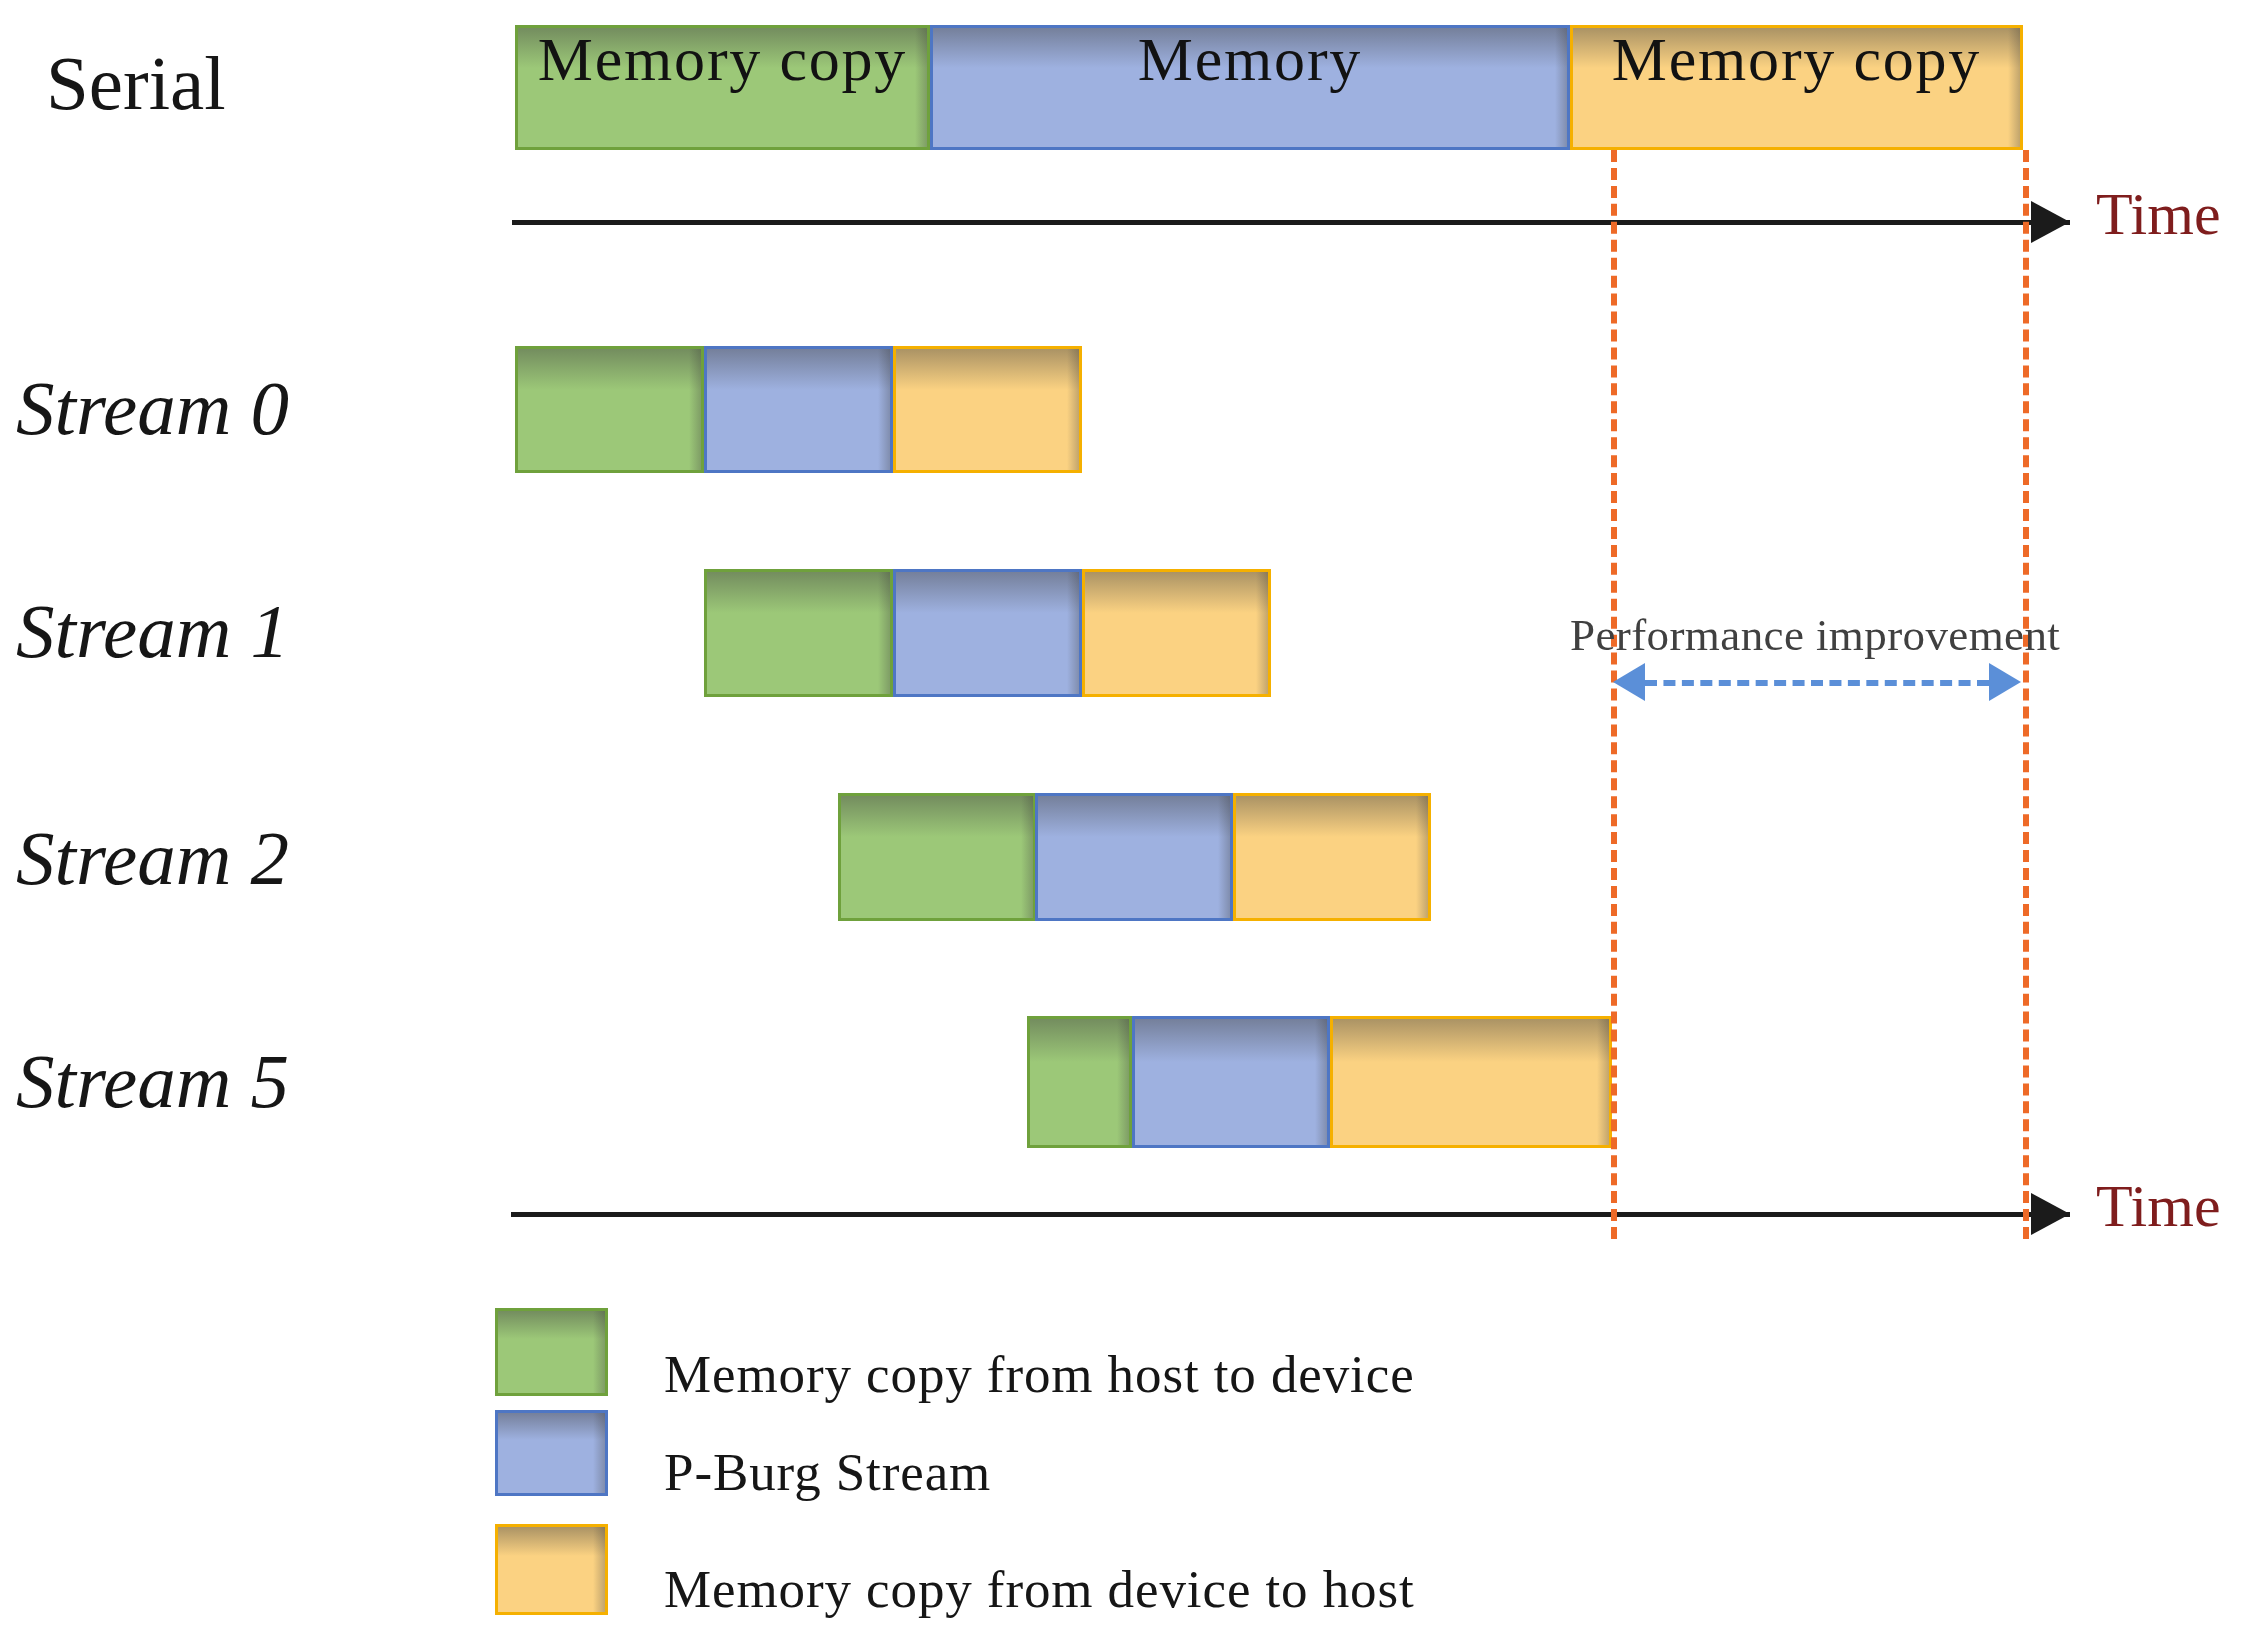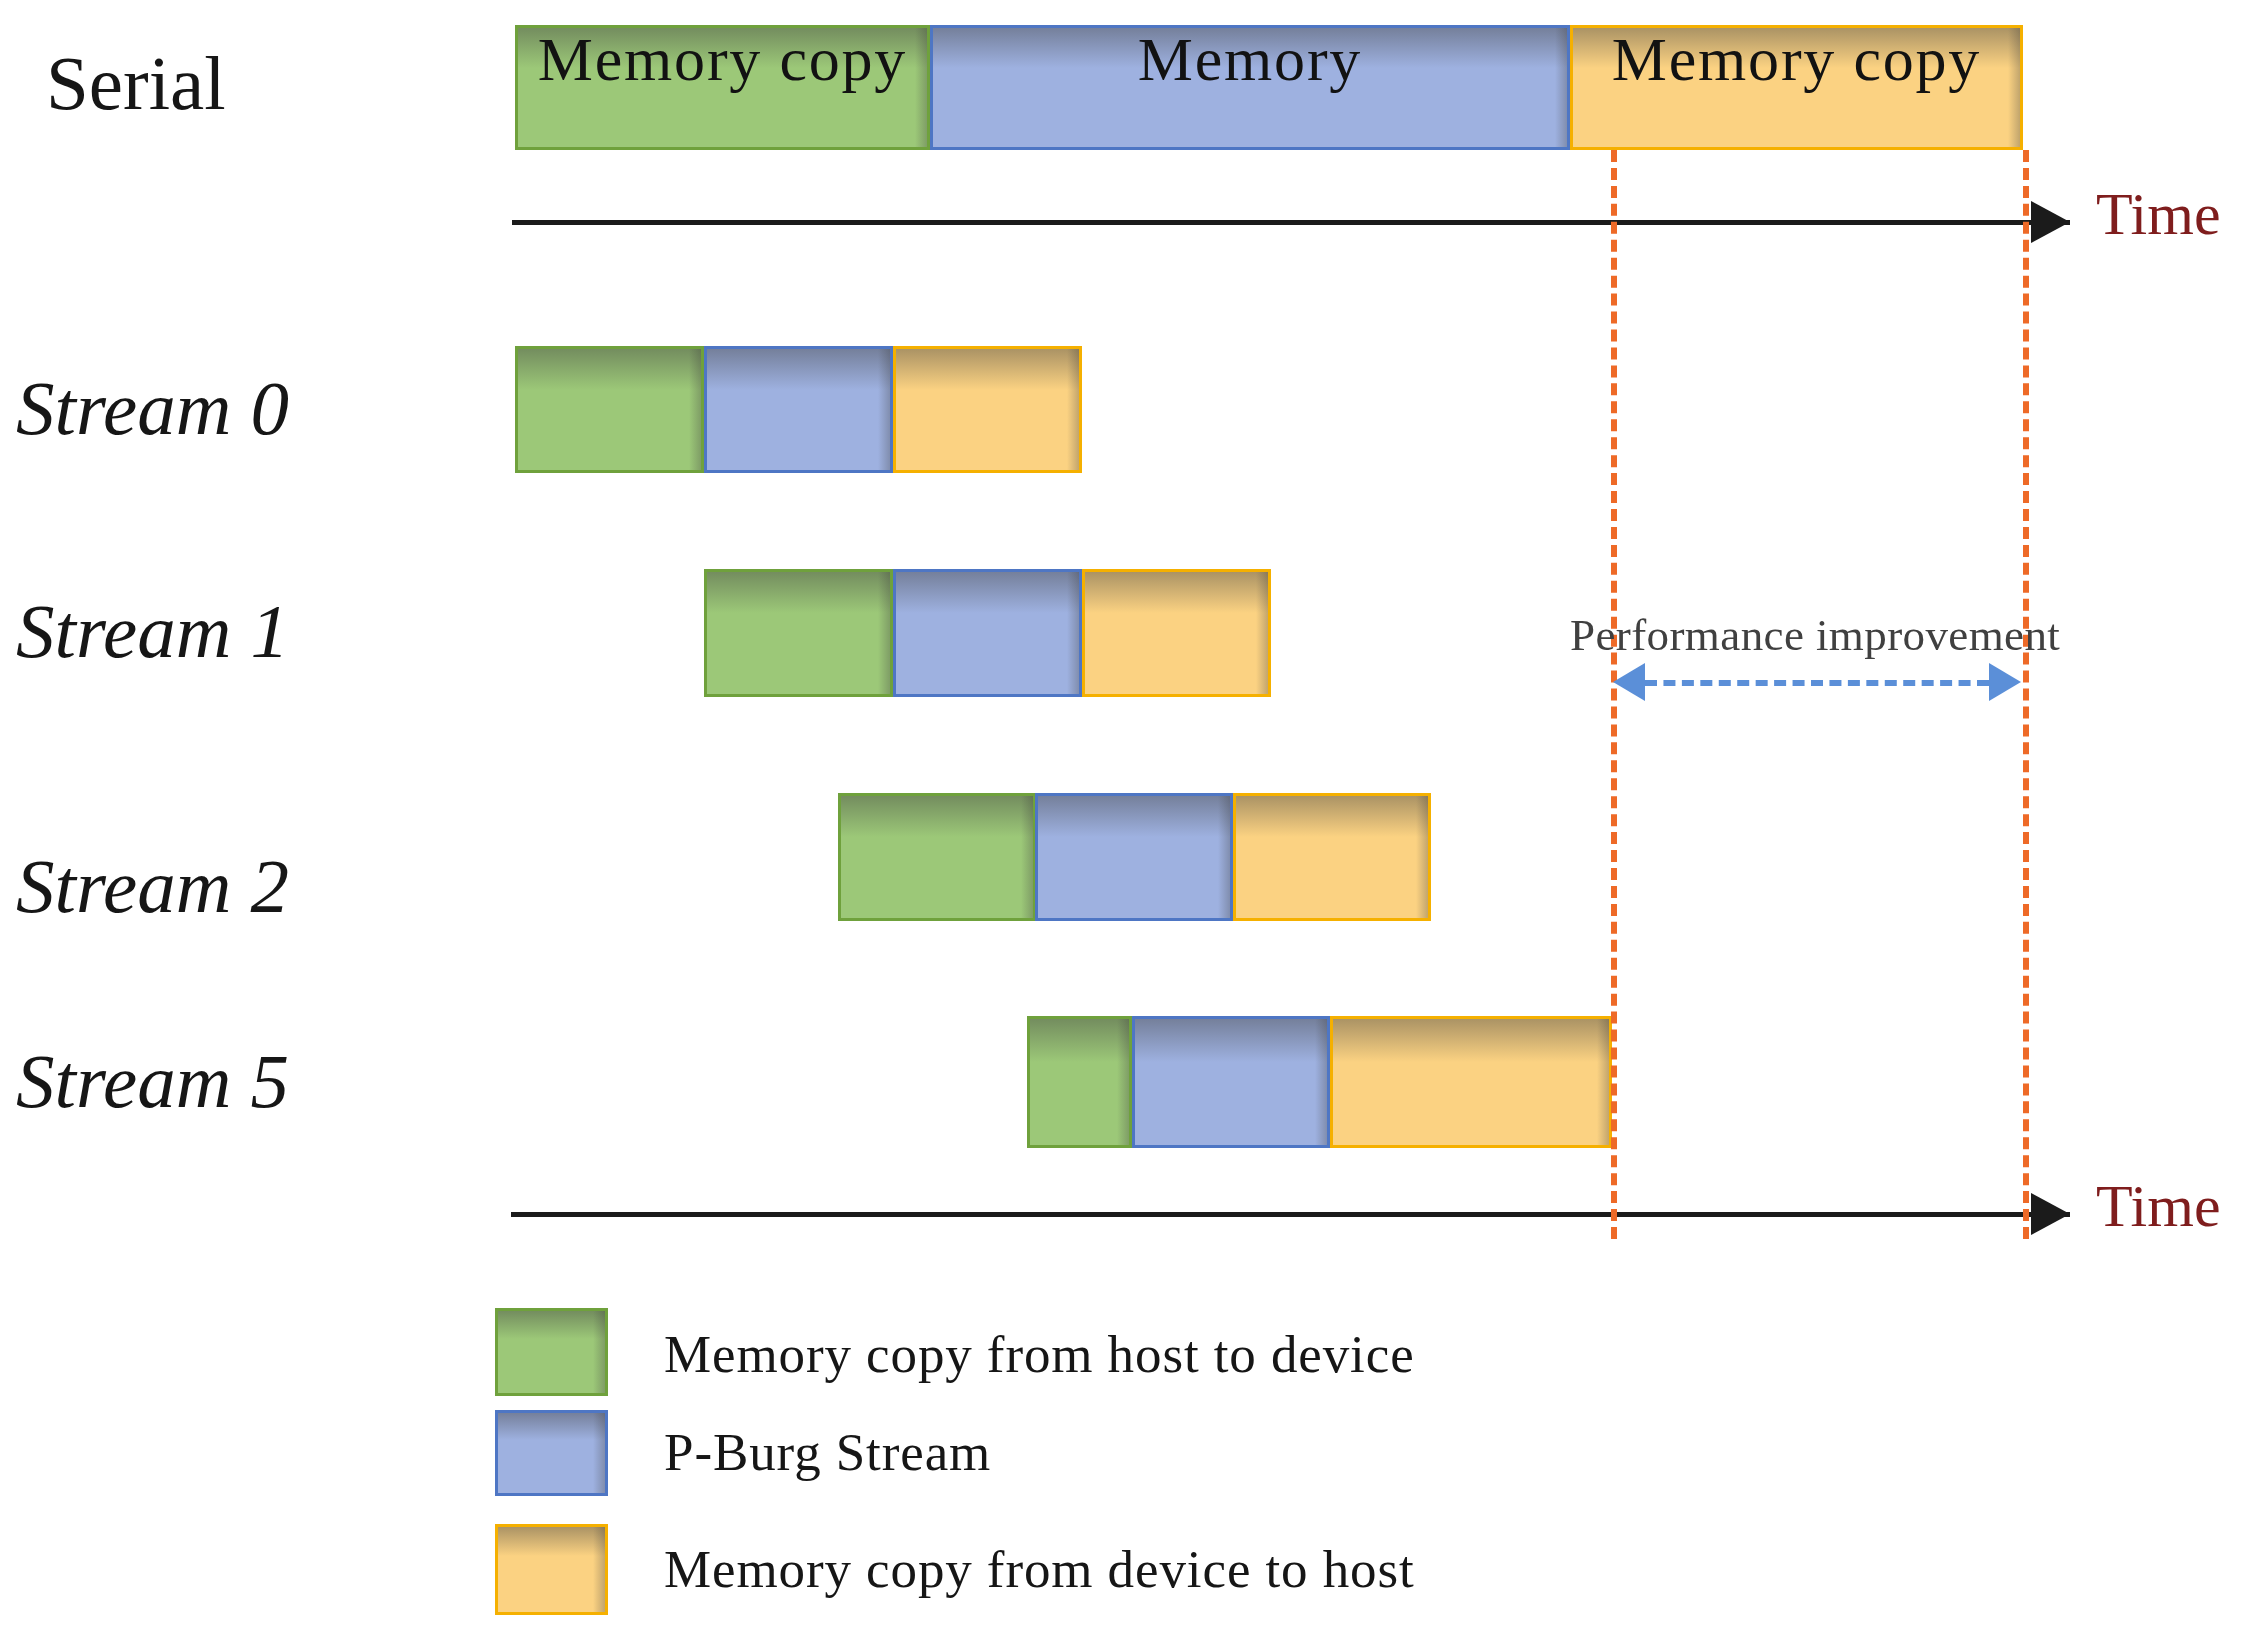--- a/index.html
+++ b/index.html
@@ -152,20 +152,21 @@
     width: 113px;
   }
   .legend-text {
     position: absolute;
     left: 664px;
     font-size: 53px;
     white-space: nowrap;
     line-height: 1;
     color: #161616;
     letter-spacing: 0.9px;
+    margin-top: 20px;
   }
 </style>
 </head>
 <body>
 
 <div id="stage">
 
   <div class="row-label serial" style="left:46px; top:45px;">Serial</div>
 
   <div class="block blk-green" style="left:515px; top:25px; width:415px; height:125px;">
@@ -187,21 +188,21 @@
   <div class="block blk-green" style="left:515px; top:346px; width:189px; height:127px;"></div>
   <div class="block blk-blue" style="left:704px; top:346px; width:189px; height:127px;"></div>
   <div class="block blk-yellow" style="left:893px; top:346px; width:189px; height:127px;"></div>
 
   <div class="row-label stream" style="left:16px; top:593px;">Stream 1</div>
 
   <div class="block blk-green" style="left:704px; top:569px; width:189px; height:128px;"></div>
   <div class="block blk-blue" style="left:893px; top:569px; width:189px; height:128px;"></div>
   <div class="block blk-yellow" style="left:1082px; top:569px; width:189px; height:128px;"></div>
 
-  <div class="row-label stream" style="left:16px; top:820px;margin-top:28px;">Stream 2</div>
+  <div class="row-label stream" style="left:16px; top:820px;">Stream 2</div>
 
   <div class="block blk-green" style="left:838px; top:793px; width:198px; height:128px;"></div>
   <div class="block blk-blue" style="left:1035px; top:793px; width:198px; height:128px;"></div>
   <div class="block blk-yellow" style="left:1233px; top:793px; width:198px; height:128px;"></div>
 
   <div class="row-label stream" style="left:16px; top:1043px;">Stream 5</div>
 
   <div class="block blk-green" style="left:1027px; top:1016px; width:105px; height:132px;"></div>
   <div class="block blk-blue" style="left:1132px; top:1016px; width:198px; height:132px;"></div>
   <div class="block blk-yellow" style="left:1330px; top:1016px; width:282px; height:132px;"></div>

